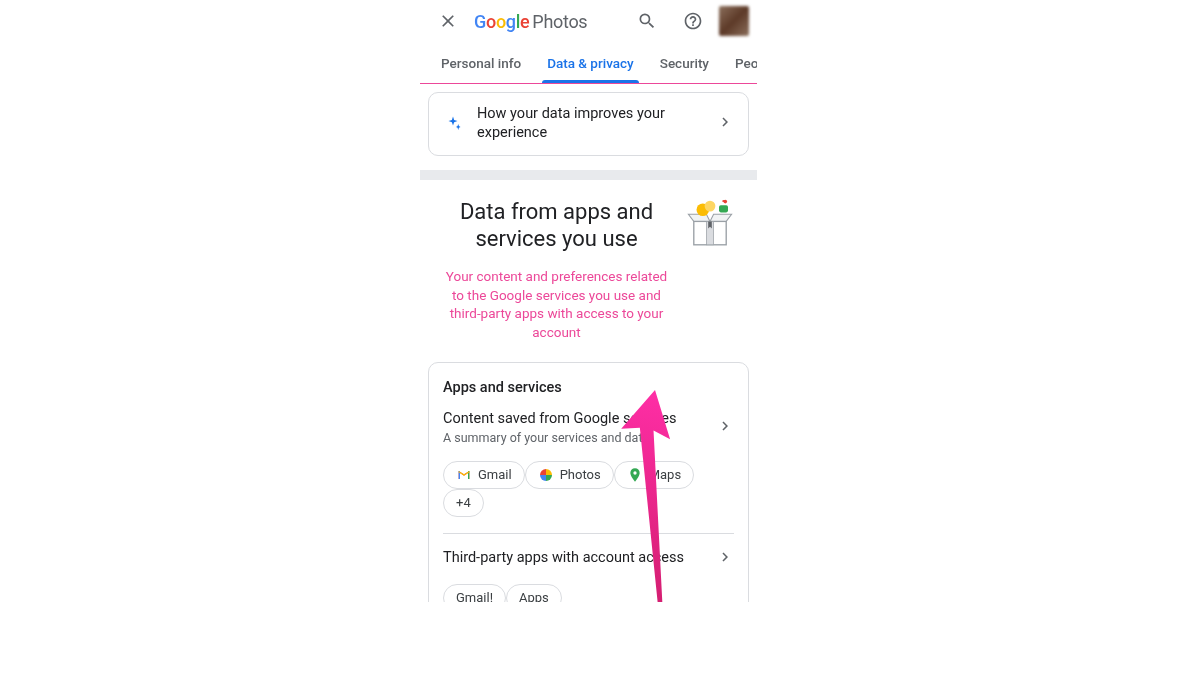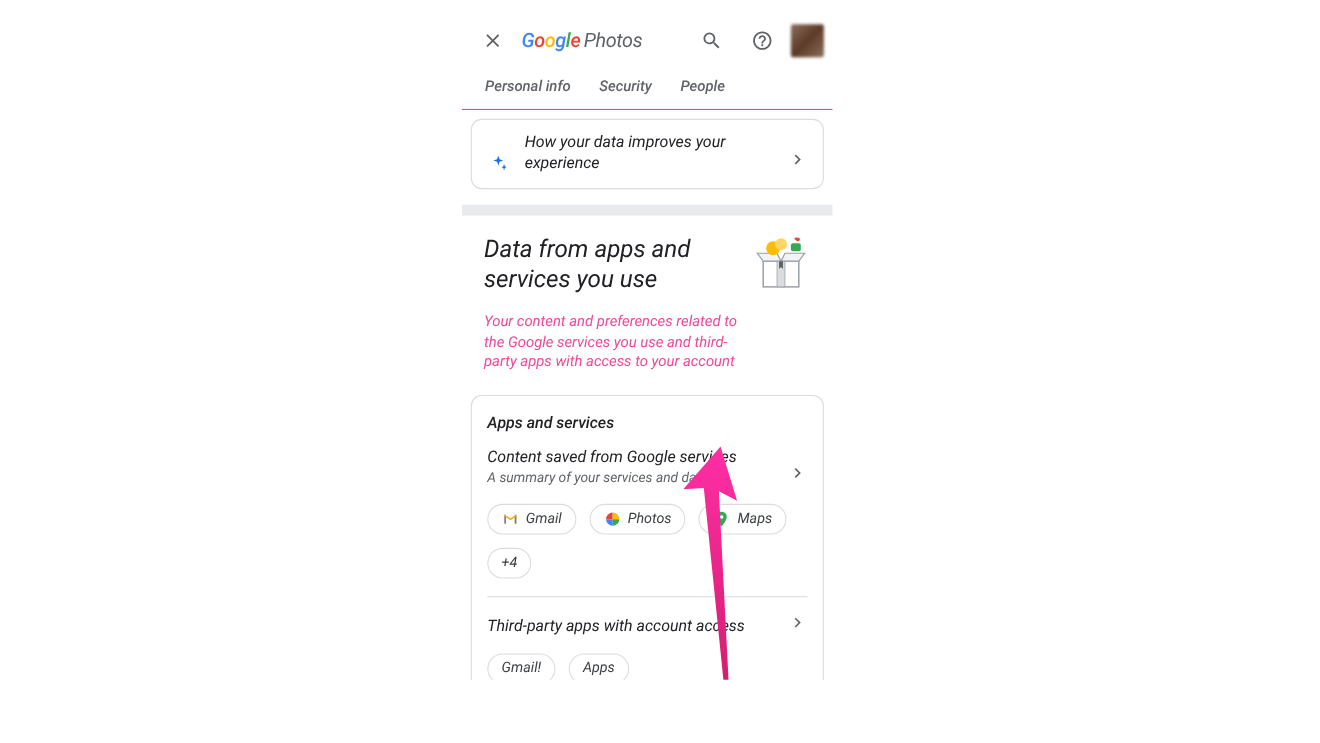--- a/index.html
+++ b/index.html
@@ -7,26 +7,25 @@
     font-family: 'Google Sans', Roboto, Arial, sans-serif;
     background: #fff;
     width: 1200px;
     height: 675px;
     overflow: hidden;
     position: relative;
   }
   .phone {
     position: absolute;
     left: 420px;
-    top: 16px;
+    top: 0;
     width: 337px;
     height: 602px;
     background: #fff;
     overflow: hidden;
-    font-style: italic;
   }
   
   .header {
     display: flex;
     align-items: center;
     height: 42px;
     padding: 0 8px;
     gap: 6px;
   }
   .icon-btn {
@@ -98,21 +97,21 @@
   }
   
   .card {
     border: 1px solid #dadce0;
     border-radius: 10px;
     margin: 6px 8px;
     background: #fff;
   }
   .row {
     display: flex;
-    align-items: flex-end;
+    align-items: center;
     padding: 12px 14px;
     cursor: pointer;
     gap: 14px;
   }
   .row .content { flex: 1; min-width: 0; }
   .row .title {
     font-size: 14.5px;
     color: #202124;
     line-height: 1.3;
   }
@@ -136,21 +135,21 @@
   .section-divider {
     height: 10px;
     background: #e8eaed;
   }
   
   .section-head {
     padding: 18px 20px 12px;
     display: flex;
     gap: 10px;
   }
-  .section-head .texts { flex: 1; }
+  .section-head .texts { flex: 1; text-align: center; }
   .section-title {
     font-size: 22px;
     color: #202124;
     line-height: 1.25;
     font-weight: 400;
     margin-bottom: 14px;
   }
   .section-desc {
     font-size: 13.5px;
     color: #ec4899;
@@ -166,21 +165,21 @@
   .group-title {
     font-size: 14.5px;
     font-weight: 500;
     color: #202124;
     padding: 16px 14px 4px;
   }
   
   .chips {
     display: flex;
     flex-wrap: wrap;
-    gap: 12px;
+    gap: 0;
     padding: 10px 14px 16px;
   }
   .chip {
     border: 1px solid #dadce0;
     border-radius: 16px;
     height: 28px;
     padding: 0 12px;
     display: flex;
     align-items: center;
     gap: 6px;
@@ -238,20 +237,21 @@
       <svg width="20" height="20" viewBox="0 0 24 24">
           <path fill="#5f6368" d="M11 18h2v-2h-2v2zm1-16C6.48 2 2 6.48 2 12s4.48 10 10 10 10-4.48 10-10S17.52 2 12 2zm0 18c-4.41 0-8-3.59-8-8s3.59-8 8-8 8 3.59 8 8-3.59 8-8 8zm0-14c-2.21 0-4 1.79-4 4h2c0-1.1.9-2 2-2s2 .9 2 2c0 2-3 1.75-3 5h2c0-2.25 3-2.5 3-5 0-2.21-1.79-4-4-4z"></path>
         </svg>
     </div>
     <div class="avatar"></div>
   </div>
 
 
   <div class="tabs" id="tabs-bar">
       <div class="tab">Personal info</div>
+      <div class="tab active">Data &amp; privacy</div>
       <div class="tab">Security</div>
       <div class="tab">People</div>
     </div>
 
   <div class="card" style="margin-top:8px;">
     <div class="row">
       <div class="sparkle">
         <svg width="18" height="18" viewBox="0 0 24 24">
             <path fill="#1a73e8" d="M12 2l1.5 4.5L18 8l-4.5 1.5L12 14l-1.5-4.5L6 8l4.5-1.5L12 2zm7 10l.9 2.7L22 16l-2.1.9L19 20l-.9-3.1L16 16l2.1-1.3L19 12z"></path>
           </svg>

